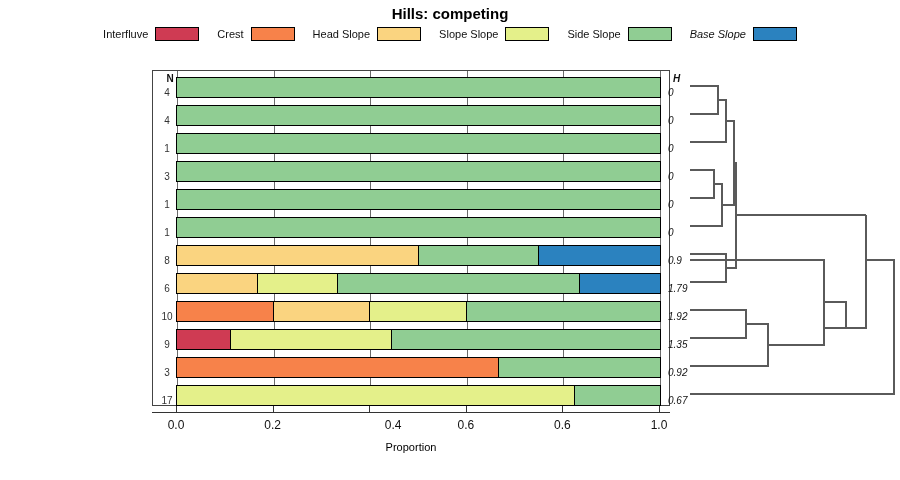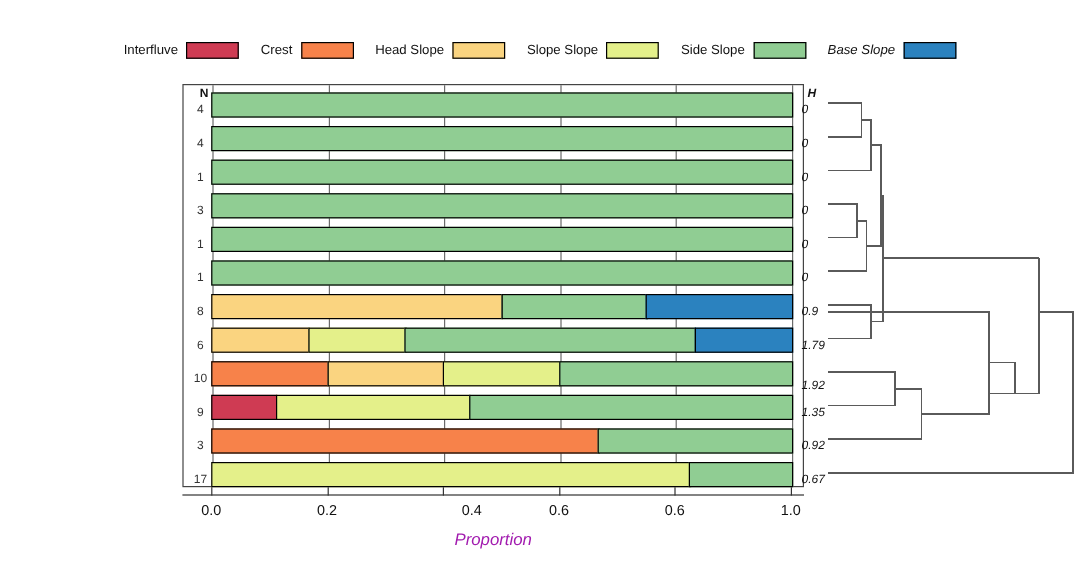--- a/index.html
+++ b/index.html
@@ -36,21 +36,20 @@
   
   .legend {
     position: absolute;
     left: 0;
     top: 27px;
     width: 900px;
     display: flex;
     justify-content: center;
     align-items: center;
     gap: 0px;
-    margin-top: 8px;
   }
   .legend-item {
     display: flex;
     align-items: center;
     margin-right: 18px;
   }
   .legend-item:last-child { margin-right: 0; font-style: italic; }
   .legend-label {
     font-size: 11px;
     color: #111;
@@ -170,40 +169,40 @@
     color: #111;
     transform: translateX(-50%);
     white-space: nowrap;
   }
   .axis-title {
     position: absolute;
     left: 152px;
     top: 441px;
     width: 518px;
     text-align: center;
-    font-size: 14px;
-    color: #a21caf;
-    font-style: italic;
+    font-size: 11px;
+    color: #000000;
   }
 
   
   .dendro {
     position: absolute;
     left: 688px;
     top: 70px;
     width: 212px;
     height: 336px;
   }
   .dendro svg { display: block; }
 </style>
 </head>
 <body>
 
 <div id="root">
 
+  <div class="chart-title">Hills: competing</div>
 
   <div class="legend" id="legend">
       <div class="legend-item">
         <span class="legend-label">Interfluve</span>
         <span class="legend-swatch" style="background: rgb(207, 59, 83);"></span>
       </div>
       <div class="legend-item">
         <span class="legend-label">Crest</span>
         <span class="legend-swatch" style="background: rgb(247, 130, 74);"></span>
       </div>
@@ -274,21 +273,21 @@
       </div>
       <div class="n-value" style="left: 1px; top: 217px;">6</div>
       <div class="h-value" style="left: 515px; top: 217px;">1.79</div>
       <div class="bar-row" style="left: 24px; top: 202px; width: 483px;">
         <div class="bar-seg" style="left: 0px; width: 82.1161px; background: rgb(250, 212, 128);"></div>
         <div class="bar-seg" style="left: 80.5161px; width: 82.0678px; background: rgb(228, 240, 138);"></div>
         <div class="bar-seg" style="left: 160.984px; width: 243.1px; background: rgb(144, 205, 147);"></div>
         <div class="bar-seg" style="left: 402.484px; width: 82.1161px; background: rgb(43, 130, 191);"></div>
       </div>
       <div class="n-value" style="left: 1px; top: 245px;">10</div>
-      <div class="h-value" style="left: 515px; top: 245px; margin-top: 6px;">1.92</div>
+      <div class="h-value" style="left: 515px; top: 245px;">1.92</div>
       <div class="bar-row" style="left: 24px; top: 230px; width: 483px;">
         <div class="bar-seg" style="left: 0px; width: 98.2px; background: rgb(247, 130, 74);"></div>
         <div class="bar-seg" style="left: 96.6px; width: 98.2px; background: rgb(250, 212, 128);"></div>
         <div class="bar-seg" style="left: 193.2px; width: 98.2px; background: rgb(228, 240, 138);"></div>
         <div class="bar-seg" style="left: 289.8px; width: 194.8px; background: rgb(144, 205, 147);"></div>
       </div>
       <div class="n-value" style="left: 1px; top: 273px;">9</div>
       <div class="h-value" style="left: 515px; top: 273px; text-align: center;">1.35</div>
       <div class="bar-row" style="left: 24px; top: 258px; width: 483px;">
         <div class="bar-seg" style="left: 0px; width: 55.2613px; background: rgb(207, 59, 83);"></div>

